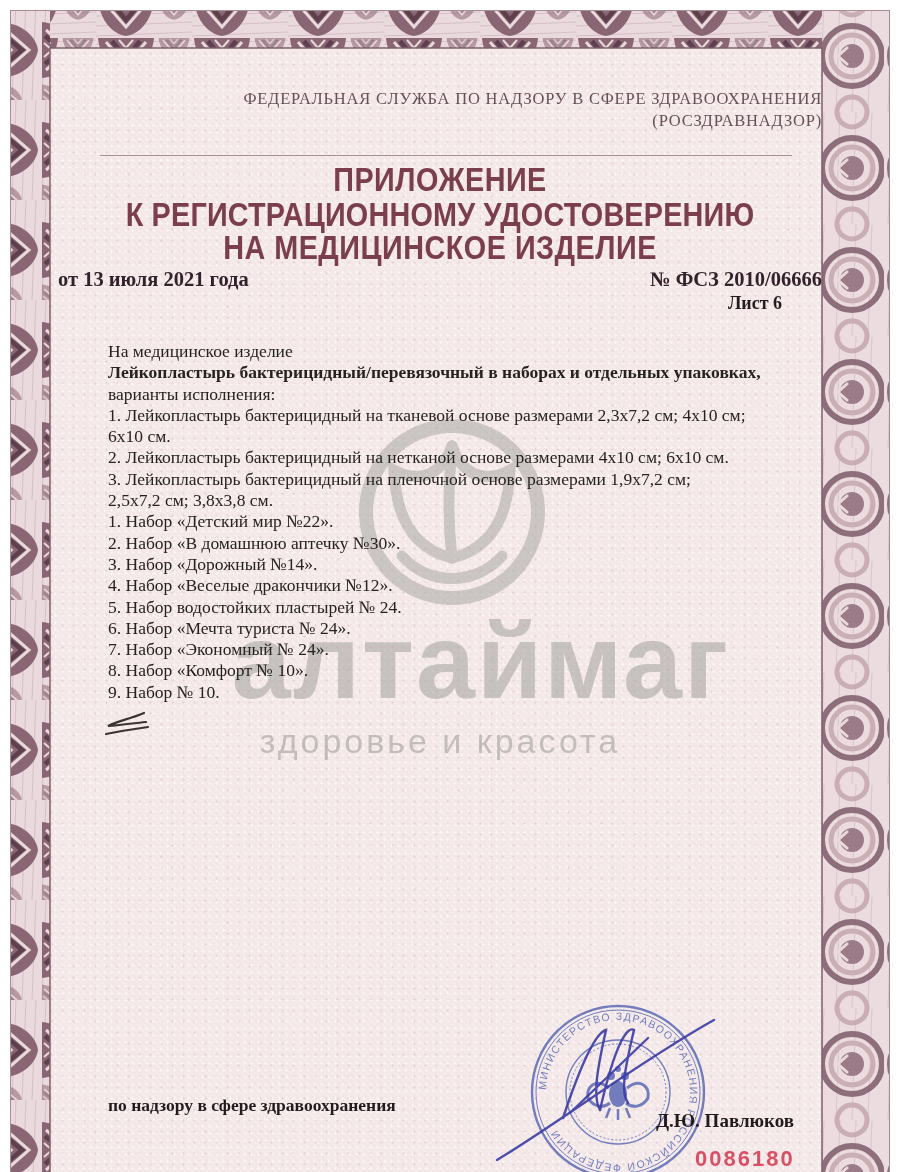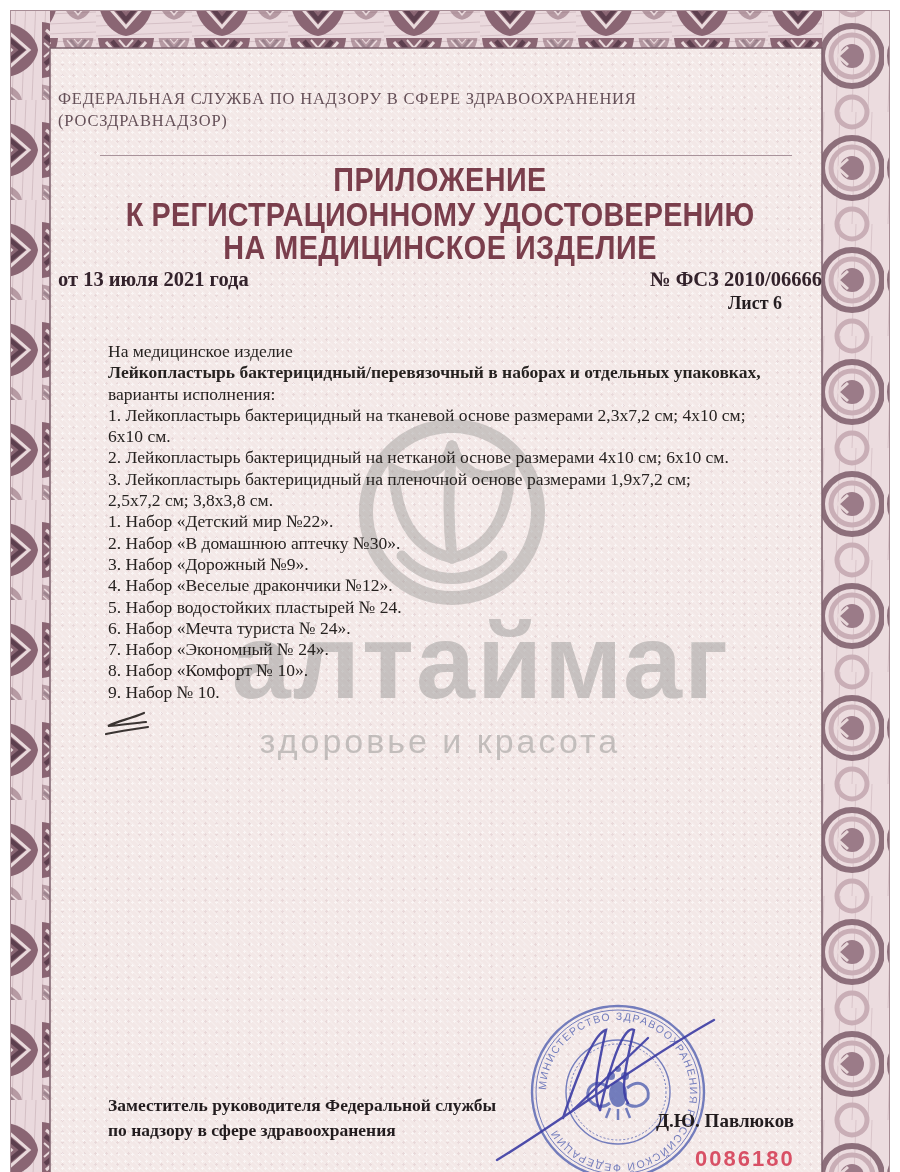--- a/index.html
+++ b/index.html
@@ -11,21 +11,21 @@
            radial-gradient(rgba(255,255,255,.55) 1px, transparent 1.3px),
            radial-gradient(rgba(209,182,187,.33) 1px, transparent 1.4px),
            repeating-linear-gradient(45deg, rgba(255,255,255,.18) 0 2px, transparent 2px 5px);
          background-size:7px 7px,11px 11px,14px 14px;
          background-position:0 0,3px 5px,0 0;}
   svg.abs{position:absolute;left:0;top:0;}
   .layer{position:absolute;left:0;top:0;width:900px;height:1172px;}
   .z1{z-index:1}.z2{z-index:2}.z3{z-index:3}
 
   
-  .agency{position:absolute;left:58px;top:88px;width:764px;text-align:left;
+  .agency{position:absolute;left:58px;top:88px;width:764px;text-align:right;
           color:var(--header-ink,#655058);font-size:16.5px;line-height:22px;letter-spacing:.8px;}
   .rule{position:absolute;left:100px;top:155px;width:692px;height:0;
         border-top:1px solid #8f7680;opacity:.75;}
 
   
   .doc-title{position:absolute;left:58px;top:162px;width:764px;text-align:center;
              color:var(--title-maroon,#7a3e4c);
              font-family:"Liberation Sans",sans-serif;font-weight:bold;
              transform:scale(.96,1.08);transform-origin:50% 0;}
   .doc-title .t1{font-size:30px;line-height:33px;letter-spacing:.5px;}
@@ -185,21 +185,21 @@
 
         <div class="body-line">3. Лейкопластырь бактерицидный на пленочной основе размерами 1,9х7,2 см;</div>
 
         <div class="body-line">2,5х7,2 см; 3,8х3,8 см.</div>
 
 
         <div class="body-line">1. Набор «Детский мир №22».</div>
 
         <div class="body-line">2. Набор «В домашнюю аптечку №30».</div>
 
-        <div class="body-line">3. Набор «Дорожный №9».</div>
+        <div class="body-line">3. Набор «Дорожный №14».</div>
 
         <div class="body-line">4. Набор «Веселые дракончики №12».</div>
 
         <div class="body-line">5. Набор водостойких пластырей № 24.</div>
 
         <div class="body-line">6. Набор «Мечта туриста № 24».</div>
 
         <div class="body-line">7. Набор «Экономный № 24».</div>
 
         <div class="body-line">8. Набор «Комфорт № 10».</div>
@@ -208,20 +208,19 @@
       </div>
 
     <svg class="abs" width="60" height="34" viewBox="0 0 60 34" style="left:100px;top:708px;" aria-hidden="true">
       <g fill="none" stroke="#3a3432" stroke-width="2.2" stroke-linecap="round">
         <path d="M44,5 C30,11 18,13 8,18 C22,17 34,15 46,14"></path>
         <path d="M6,26 C20,23 34,21 48,19"></path>
       </g>
     </svg>
 
     <div class="signer">
-      <div>Заместитель руководителя Федеральной службы</div>
       <div>по надзору в сфере здравоохранения</div>
     </div>
     <div class="signer-name">Д.Ю. Павлюков</div>
     <div class="serial">0086180</div>
   </div>
 
 </div>
 
 </body></html>

